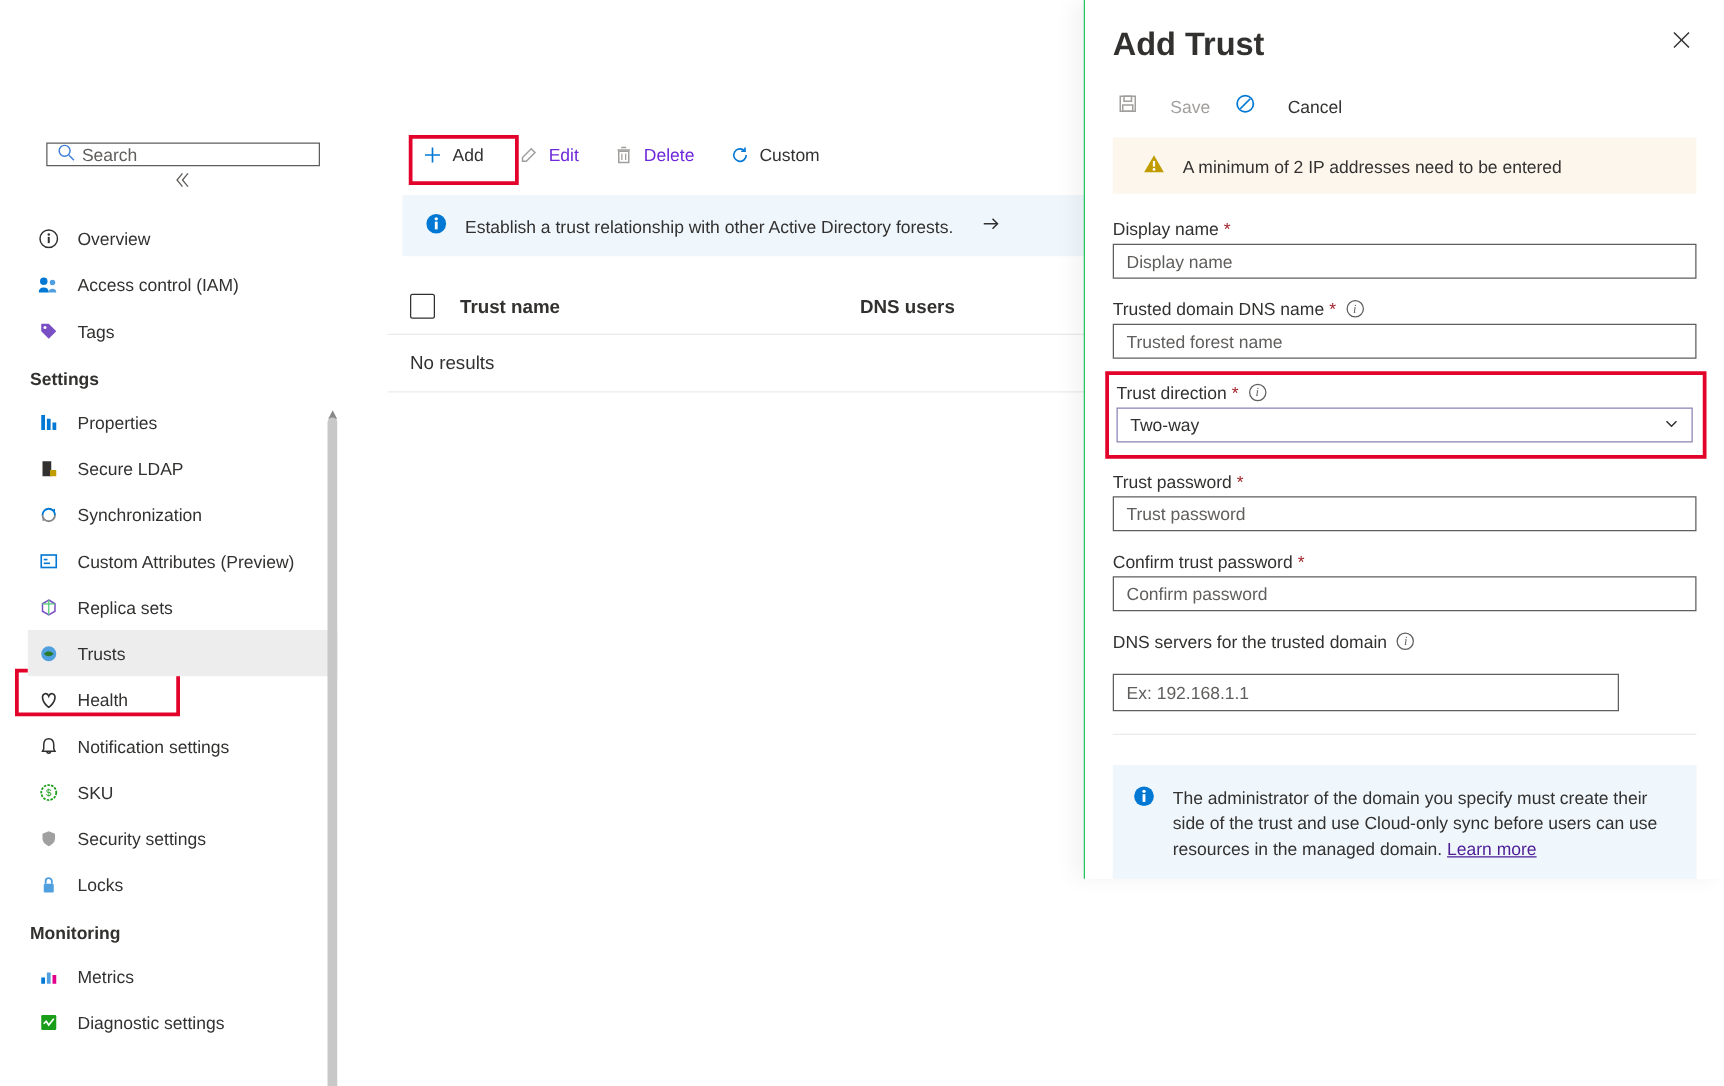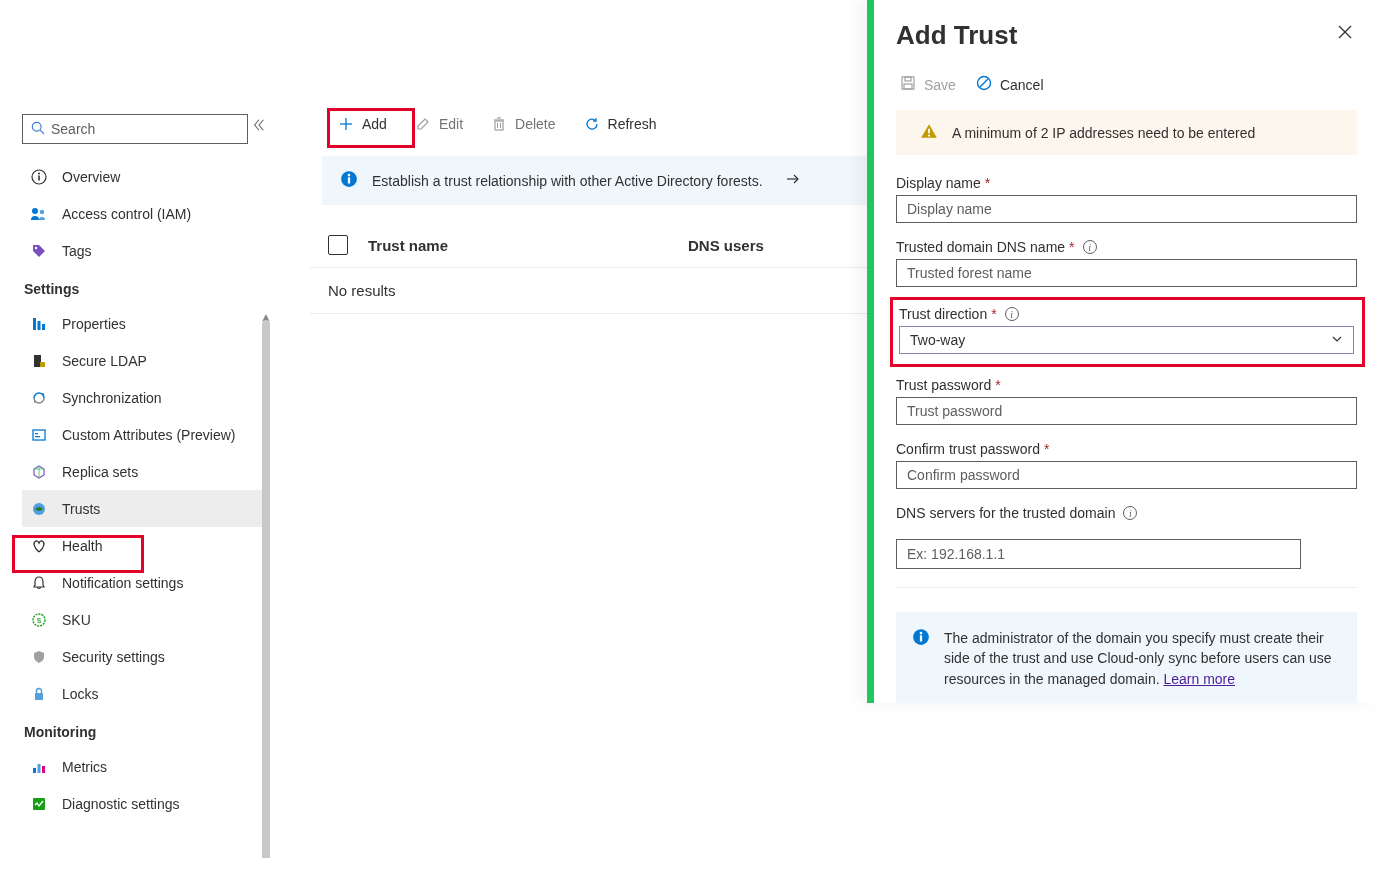--- a/index.html
+++ b/index.html
@@ -2,21 +2,21 @@
 <html><head>
 <meta charset="utf-8">
 <style>
 * { box-sizing: border-box; margin: 0; padding: 0; }
 body { font-family: "Segoe UI", -apple-system, sans-serif; font-size: 14px; color: #323130; background: #fff; overflow: hidden; }
 
 .app { display: flex; height: 869px; width: 1379px; position: relative; }
 
 
 .sidebar { width: 290px; padding: 114px 20px 0 22px; position: relative; }
-.search-wrap { display: flex; gap: 0; margin-bottom: 14px; }
+.search-wrap { display: flex; align-items: center; gap: 0; margin-bottom: 14px; flex-direction: column; }
 .search-box { flex: 1; display: flex; align-items: center; border: 1px solid #605e5c; height: 30px; padding: 0 8px; }
 .search-box svg { flex-shrink: 0; }
 .search-box input { border: none; outline: none; flex: 1; font-size: 14px; padding-left: 6px; color: #323130; }
 .search-box input::placeholder { color: #605e5c; }
 .collapse-chevrons { color: #605e5c; cursor: pointer; padding: 4px; }
 
 .nav { position: relative; height: 700px; overflow: hidden; }
 .nav-item { display: flex; align-items: center; height: 37px; padding: 0 8px; cursor: pointer; gap: 14px; }
 .nav-item.selected { background: #ededed; }
 .nav-item .icon { width: 18px; display: flex; justify-content: center; }
@@ -26,40 +26,40 @@
 .hl-trusts { left: 12px; top: 535px; width: 132px; height: 38px; }
 .hl-add { left: 327px; top: 108px; width: 88px; height: 40px; }
 
 .scroll-thumb { position: absolute; right: 0; top: 162px; width: 8px; height: 560px; background: #c8c8c8; border-radius: 4px; }
 .scroll-up { position: absolute; right: -2px; top: 152px; color: #8a8886; font-size: 12px; }
 
 
 .main { flex: 1; padding: 110px 0 0 20px; position: relative; }
 .toolbar { display: flex; gap: 8px; padding-left: 18px; margin-bottom: 18px; }
 .toolbar-btn { display: flex; align-items: center; gap: 8px; padding: 6px 10px; cursor: pointer; color: #323130; }
-.toolbar-btn.disabled { color: #737373; cursor: default; }
+.toolbar-btn.disabled { color: #6d28d9; cursor: default; }
 .toolbar-btn .icon { display: flex; }
 
 .info-banner { display: flex; align-items: center; gap: 14px; background: #eff6fc; margin: 0 10px 0 12px; padding: 14px 18px; color: #323130; }
 .info-banner .arrow-right { margin-left: 8px; color: #323130; }
 
 .table-header { display: flex; align-items: center; padding: 30px 10px 12px 18px; border-bottom: 1px solid #edebe9; }
 .checkbox-sq { width: 20px; height: 20px; border: 1px solid #323130; border-radius: 2px; margin-right: 20px; }
 .col-trust { flex: 0 0 320px; font-weight: 600; font-size: 15px; }
 .col-dns { font-weight: 600; font-size: 15px; }
 .no-results { padding: 14px 18px; border-bottom: 1px solid #edebe9; color: #323130; font-size: 15px; }
 
 
-.panel { position: absolute; right: 0; top: 0; width: 512px; height: 703px; background: #fff; border-left: 7px solid #22c55e; box-shadow: -8px 0 16px rgba(0,0,0,0.05); padding: 20px 22px; overflow-y: auto; }
+.panel { position: absolute; right: 0; top: 0; width: 512px; height: 703px; background: #fff; border-left: 1px solid #22c55e; box-shadow: -8px 0 16px rgba(0,0,0,0.05); padding: 20px 22px; overflow-y: auto; }
 .panel-header { display: flex; justify-content: space-between; align-items: flex-start; margin-bottom: 24px; }
 .panel-title { font-size: 26px; font-weight: 600; }
 .close-btn { cursor: pointer; padding: 4px; }
 
 .panel-toolbar { display: flex; align-items: center; gap: 20px; margin-bottom: 16px; padding-left: 4px;}
-.panel-tb-btn { display: flex; align-items: center; gap: 8px; cursor: pointer; }
+.panel-tb-btn { display: flex; align-items: center; gap: 26px; cursor: pointer; }
 .panel-tb-btn.disabled { color: #a19f9d; cursor: default; }
 
 .warn-banner { display: flex; align-items: center; gap: 14px; background: #fdf6ed; padding: 12px 24px; margin-bottom: 20px; }
 
 .form-group { margin-bottom: 16px; }
 .form-label { display: flex; align-items: center; gap: 4px; margin-bottom: 4px; font-size: 14px; }
 .req { color: #a4262c; }
 .info-i { width: 14px; height: 14px; border: 1px solid #605e5c; border-radius: 50%; display: inline-flex; align-items: center; justify-content: center; font-size: 10px; font-style: italic; font-family: serif; color: #605e5c; margin-left: 4px; }
 .form-input { width: 100%; height: 28px; border: 1px solid #605e5c; padding: 0 10px; font-size: 14px; outline: none; }
 .form-input::placeholder { color: #605e5c; }
@@ -294,21 +294,21 @@
           </span>
         <span>Delete</span>
       </div>
       <div class="toolbar-btn">
         <span class="icon">
             <svg width="16" height="16" viewBox="0 0 16 16">
               <path d="M13 8 A5 5 0 1 1 11.5 4.5" fill="none" stroke="#0078d4" stroke-width="1.3"></path>
               <path d="M12 2 L12 5 L9 5" fill="none" stroke="#0078d4" stroke-width="1.3"></path>
             </svg>
           </span>
-        <span>Refresh</span>
+        <span>Custom</span>
       </div>
     </div>
 
     <div class="info-banner">
       <span><svg width="18" height="18" viewBox="0 0 16 16">
             <circle cx="8" cy="8" r="7" fill="#0078d4"></circle>
             <circle cx="8" cy="4.5" r="1.2" fill="#fff"></circle>
             <rect x="7" y="6.5" width="2" height="5.5" fill="#fff"></rect>
           </svg></span>
       <span>Establish a trust relationship with other Active Directory forests.</span>

